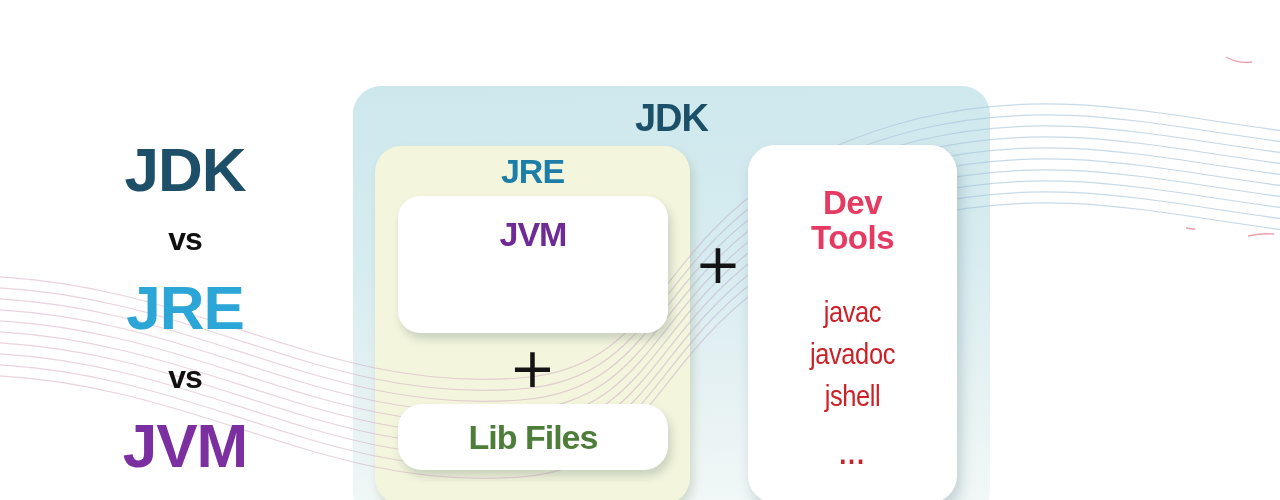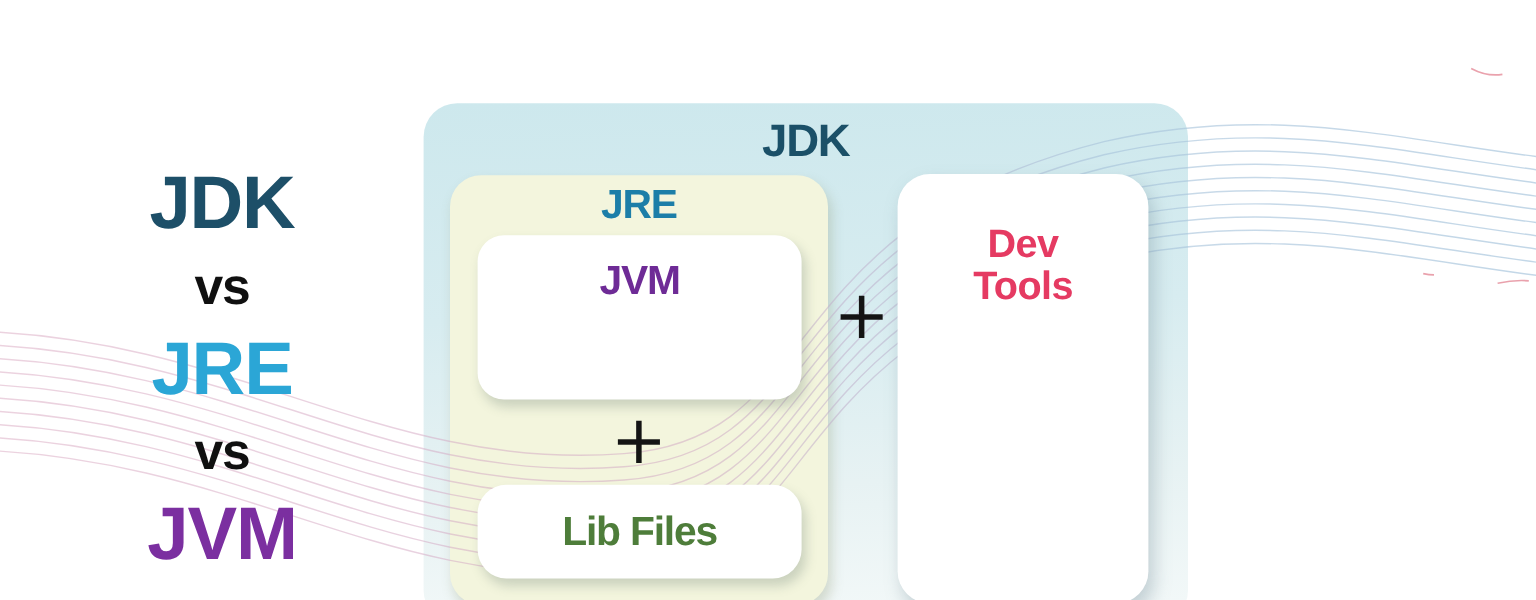--- a/index.html
+++ b/index.html
@@ -8,21 +8,21 @@
     background:#ffffff;font-family:"Liberation Sans",sans-serif;margin-top:48px;
   }
   
   .waves{position:absolute;left:0;top:0;z-index:2;pointer-events:none;}
   
   .headline{
     position:absolute;left:70px;top:84px;width:230px;
     text-align:center;z-index:3;font-weight:700;letter-spacing:-1px;
   }
   .headline .big{font-size:62px;line-height:76px;}
-  .headline .sep{font-size:43px;line-height:62px;color:var(--vs_black);}
+  .headline .sep{font-size:32px;line-height:62px;color:var(--vs_black);}
   .hl-jdk{color:var(--jdk_navy);}
   .hl-jre{color:var(--jre_blue);}
   .hl-jvm{color:var(--jvm_purple);}
   
   .jdk-container{
     position:absolute;left:353px;top:38px;width:637px;height:434px;
     border-radius:28px;z-index:1;
     background:linear-gradient(178deg,#cde8ed 0%,#d7ecf0 40%,#e7f2f3 72%,#f4f9f9 100%);
   }
   .jdk-label{
@@ -44,21 +44,21 @@
   
   .white-box{
     position:absolute;background:#ffffff;z-index:3;
     box-shadow:3px 6px 9px rgba(110,130,120,0.30);
   }
   .jvm-box{left:398px;top:148px;width:270px;height:137px;border-radius:22px;text-align:center;}
   .jvm-box .label{
     margin-top:19px;font-size:34px;font-weight:700;color:var(--jvm_label_purple);letter-spacing:-1px;
   }
   .lib-box{
-    left:398px;top:356px;width:270px;height:78px;border-radius:24px;
+    left:398px;top:356px;width:270px;height:66px;border-radius:24px;
     display:flex;align-items:center;justify-content:center;
   }
   .lib-box .label{font-size:34px;font-weight:700;color:var(--lib_green);letter-spacing:-1px;}
   
   .plus{
     position:absolute;z-index:3;color:#141414;
     font-family:"DejaVu Sans",sans-serif;font-size:56px;line-height:56px;font-weight:400;
   }
   .plus-inner{left:375px;top:292px;width:315px;text-align:center;}
   .plus-outer{left:694px;top:188px;width:48px;text-align:center;}
@@ -133,15 +133,21 @@
   <div class="plus plus-inner">+</div>
 
   <div class="white-box lib-box">
     <div class="label">Lib Files</div>
   </div>
 
   <div class="plus plus-outer">+</div>
 
   <div class="white-box dev-box">
     <div class="dev-title">Dev Tools</div>
+    <div class="dev-items">
+      <div class="dev-item">javac</div>
+      <div class="dev-item">javadoc</div>
+      <div class="dev-item">jshell</div>
+      <div class="dev-item last">...</div>
+    </div>
   </div>
 
 </div>
 
 </body></html>

